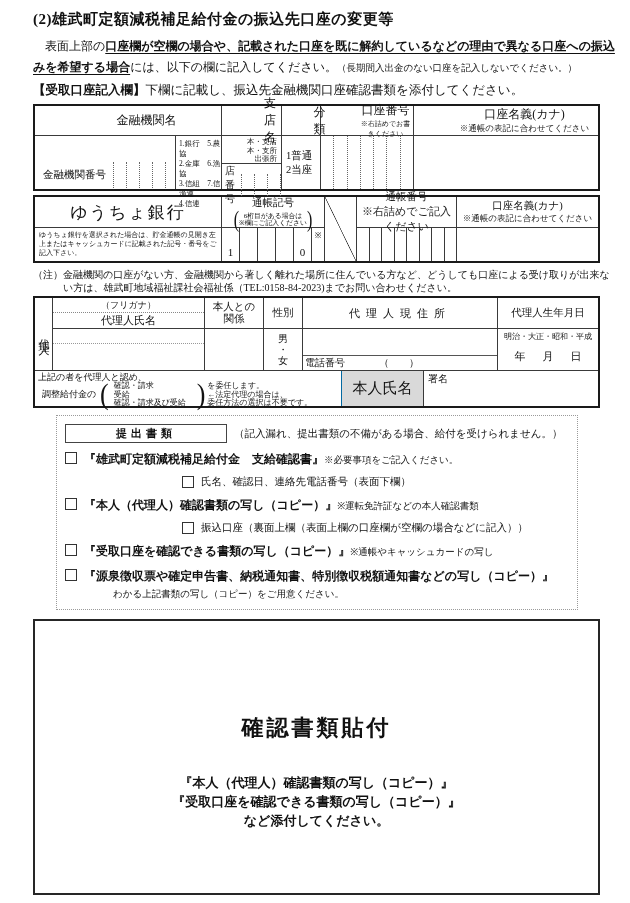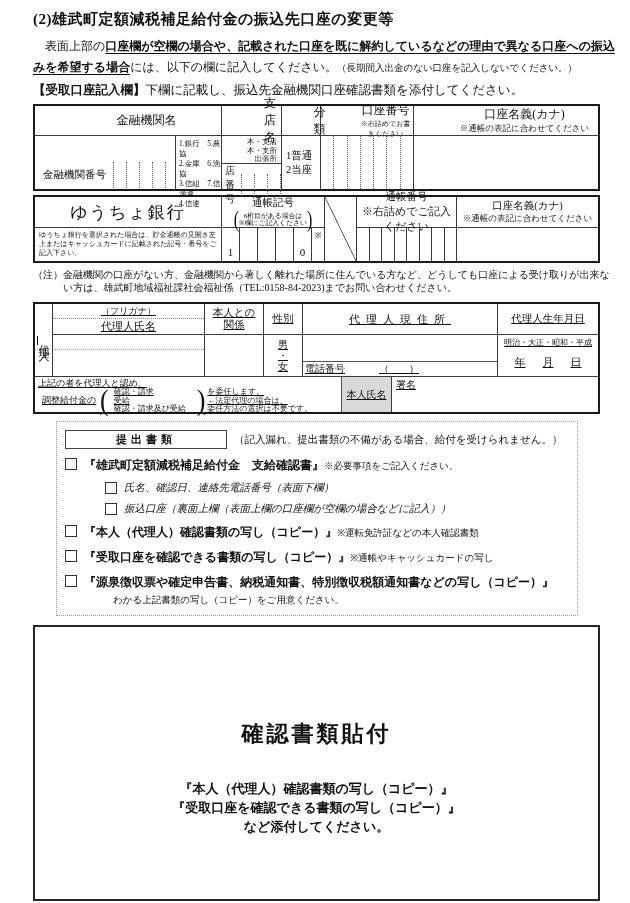--- a/index.html
+++ b/index.html
@@ -69,21 +69,21 @@
   .numCells { display:flex; height:100%; }
   .numCells .nc { flex:1; border-right:1px solid #3a3a3a; }
   .numCells .nc:last-child { border-right:none; }
 
   
   .note { font-size:10px; line-height:13px; margin-top:5px; }
   .note .nl1 { white-space:nowrap; }
   .note .nl2 { white-space:nowrap; padding-left:30px; }
 
   
-  .t3 { margin-top:8px;text-decoration:underline; }
+  .t3 { margin-top:2px; }
   .t3top { display:flex; }
   .vlabel { width:18px; border-right:1px solid #3a3a3a; writing-mode:vertical-rl; text-orientation:upright;
     display:flex; align-items:center; justify-content:center; font-size:11px; letter-spacing:3px; }
   .t3cols { flex:1; display:flex; }
   .p-name{width:152px;} .p-rel{width:59px;} .p-sex{width:39px;} .p-birth{width:100px;} .p-addr{flex:1;}
   .t3col { border-right:1px solid #3a3a3a; display:flex; flex-direction:column; }
   .t3col:last-child { border-right:none; }
   .t3h { height:31px; border-bottom:1px solid #3a3a3a; font-size:10.5px; }
   .t3d { height:41px; }
   .nameHead { display:flex; flex-direction:column; justify-content:center; text-align:center; }
@@ -102,32 +102,32 @@
   .phoneRow { height:15px; border-top:1px solid #555; display:flex; align-items:center; font-size:10px; padding-left:2px; }
   .phoneRow .pp { margin-left:34px; }
   .t3bottom { display:flex; border-top:1px solid #3a3a3a; height:36px; }
   .delegCell { width:307px; border-right:1px solid #0369a1; padding:1px 0 0 3px; }
   .delegL1 { font-size:9px; line-height:10px; }
   .delegRow { display:flex; align-items:center; }
   .delegPre { font-size:9px; width:62px; padding-left:4px; }
   .bigp { font-size:26px; font-weight:300; transform:scaleY(1.15); line-height:24px; }
   .opts { font-size:8px; line-height:8.5px; width:88px; padding-left:5px; }
   .delegRight { font-size:8px; line-height:8.5px; padding-left:2px; }
-  .principalCell { width:50px; background:#d9d9d9; border-right:1px solid #3a3a3a;
-    display:flex; align-items:center; justify-content:center; font-size:10px; }
+  .principalCell { width:82px; background:#d9d9d9; border-right:1px solid #3a3a3a;
+    display:flex; align-items:center; justify-content:center; font-size:15px; }
   .signCell { flex:1; font-size:10px; padding:1px 0 0 4px; }
 
   
   .docs { width:522px; margin:7px 0 0 23px; border:1.5px dotted #9a9a9a; padding:8px 10px 8px 8px; }
   .docsHead { display:flex; align-items:center; }
   .docsLabel { width:162px; height:19px; border:1px solid #444; display:flex; align-items:center; justify-content:center;
     font-size:11px; letter-spacing:4px; font-weight:600; }
   .docsWarn { font-size:10.5px; margin-left:7px; white-space:nowrap; }
   .ckrow { display:flex; align-items:flex-start; margin-top:8px; }
-  .ckrow.subrow { margin-left:40px; margin-top:7px;font-style:italic; }
+  .ckrow.subrow { margin-left:117px; margin-top:7px; }
   .ckbox { flex:0 0 12px; height:12px; border:1.3px solid #333; margin:1px 7px 0 0; background:#fff; }
   .ckmain { font-size:12px; font-weight:600; white-space:nowrap; }
   .cknote { font-size:9.5px; font-weight:normal; }
   .cksub { font-size:10.5px; white-space:nowrap; }
   .ckfoot { font-size:9.5px; line-height:13px; margin:3px 0 0 30px; white-space:nowrap; }
   .ckfoot2 { margin-left:48px; }
 
   
   .attach { width:567px; height:276px; border:2.5px solid #262626; margin-top:9px; text-align:center; }
   .attachTitle { margin-top:92px; font-size:22px; font-weight:bold; letter-spacing:3px; }
@@ -360,27 +360,27 @@
       <span class="docsWarn">（記入漏れ、提出書類の不備がある場合、給付を受けられません。）</span>
     </div>
     <div class="ckrow">
       <span class="ckbox"></span>
       <span class="ckmain"><span>『雄武町定額減税補足給付金　支給確認書』</span><span class="cknote">※必要事項をご記入ください。</span></span>
     </div>
     <div class="ckrow subrow">
       <span class="ckbox"></span>
       <span class="cksub">氏名、確認日、連絡先電話番号（表面下欄）</span>
     </div>
+    <div class="ckrow">
+      <span class="ckbox"></span>
+      <span class="ckmain"><span>『本人（代理人）確認書類の写し（コピー）』</span><span class="cknote">※運転免許証などの本人確認書類</span></span>
+    </div>
     <div class="ckrow subrow">
       <span class="ckbox"></span>
       <span class="cksub">振込口座（裏面上欄（表面上欄の口座欄が空欄の場合などに記入））</span>
-    </div>
-    <div class="ckrow">
-      <span class="ckbox"></span>
-      <span class="ckmain"><span>『本人（代理人）確認書類の写し（コピー）』</span><span class="cknote">※運転免許証などの本人確認書類</span></span>
     </div>
     <div class="ckrow">
       <span class="ckbox"></span>
       <span class="ckmain"><span>『受取口座を確認できる書類の写し（コピー）』</span><span class="cknote">※通帳やキャッシュカードの写し</span></span>
     </div>
     <div class="ckrow">
       <span class="ckbox"></span>
       <span class="ckmain">『源泉徴収票や確定申告書、納税通知書、特別徴収税額通知書などの写し（コピー）』</span>
     </div>
     <div class="ckfoot ckfoot2">わかる上記書類の写し（コピー）をご用意ください。</div>

